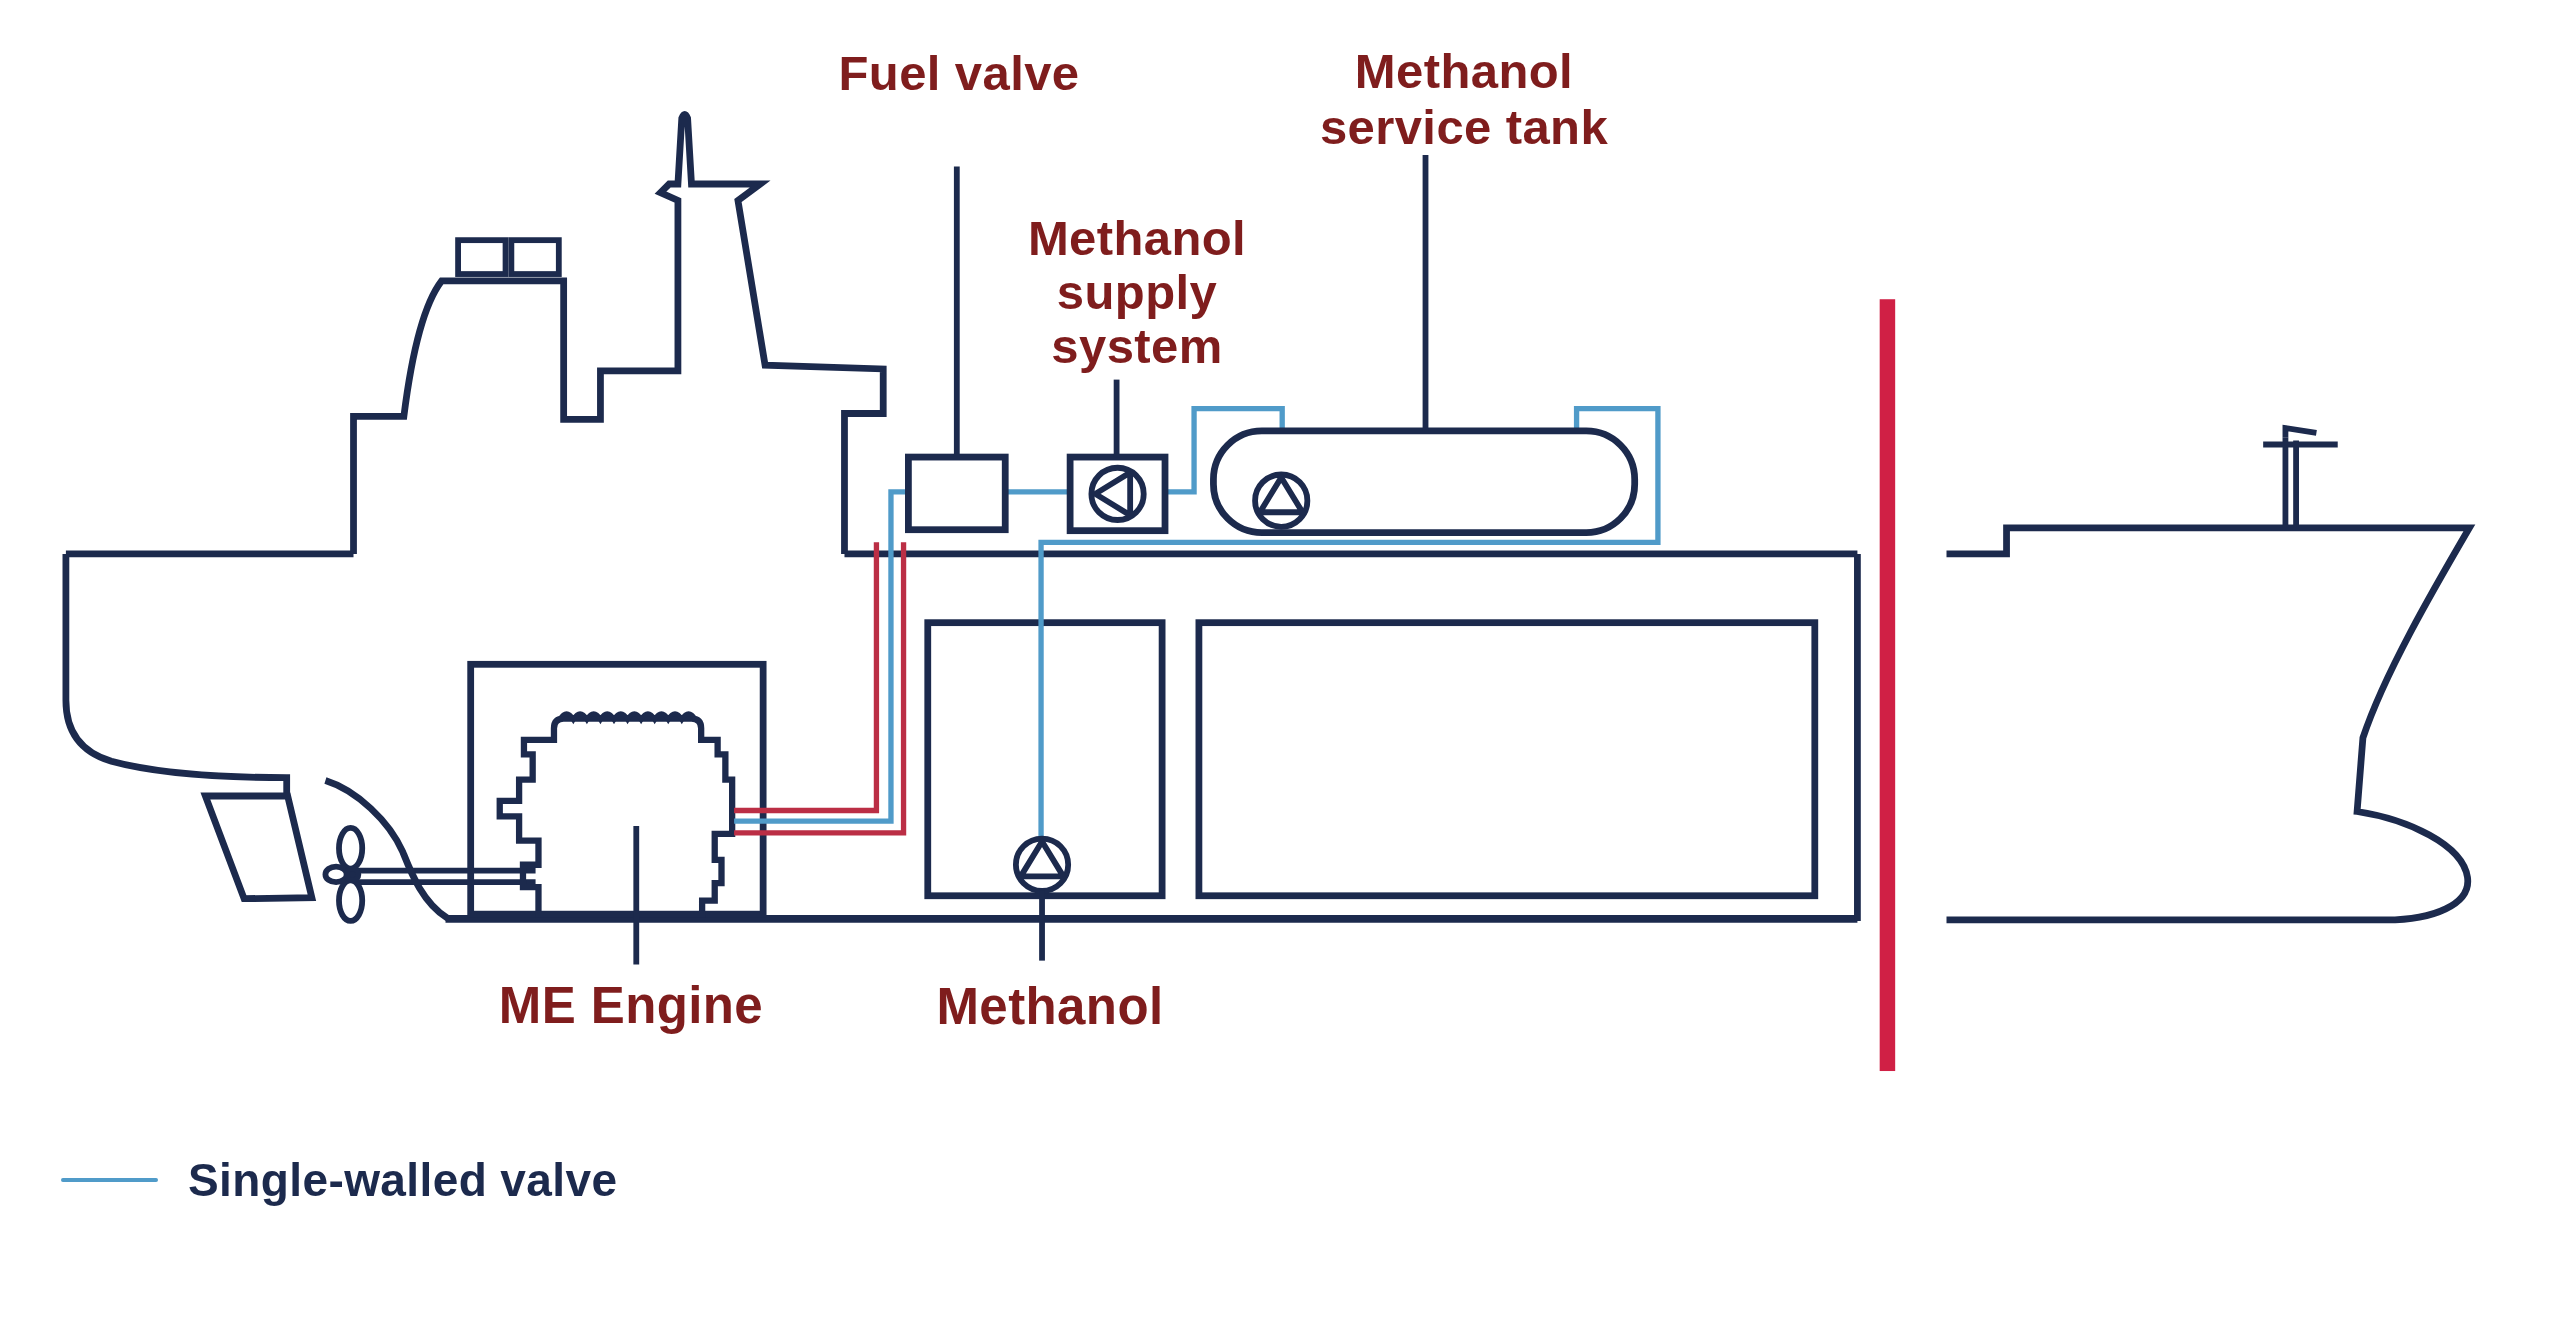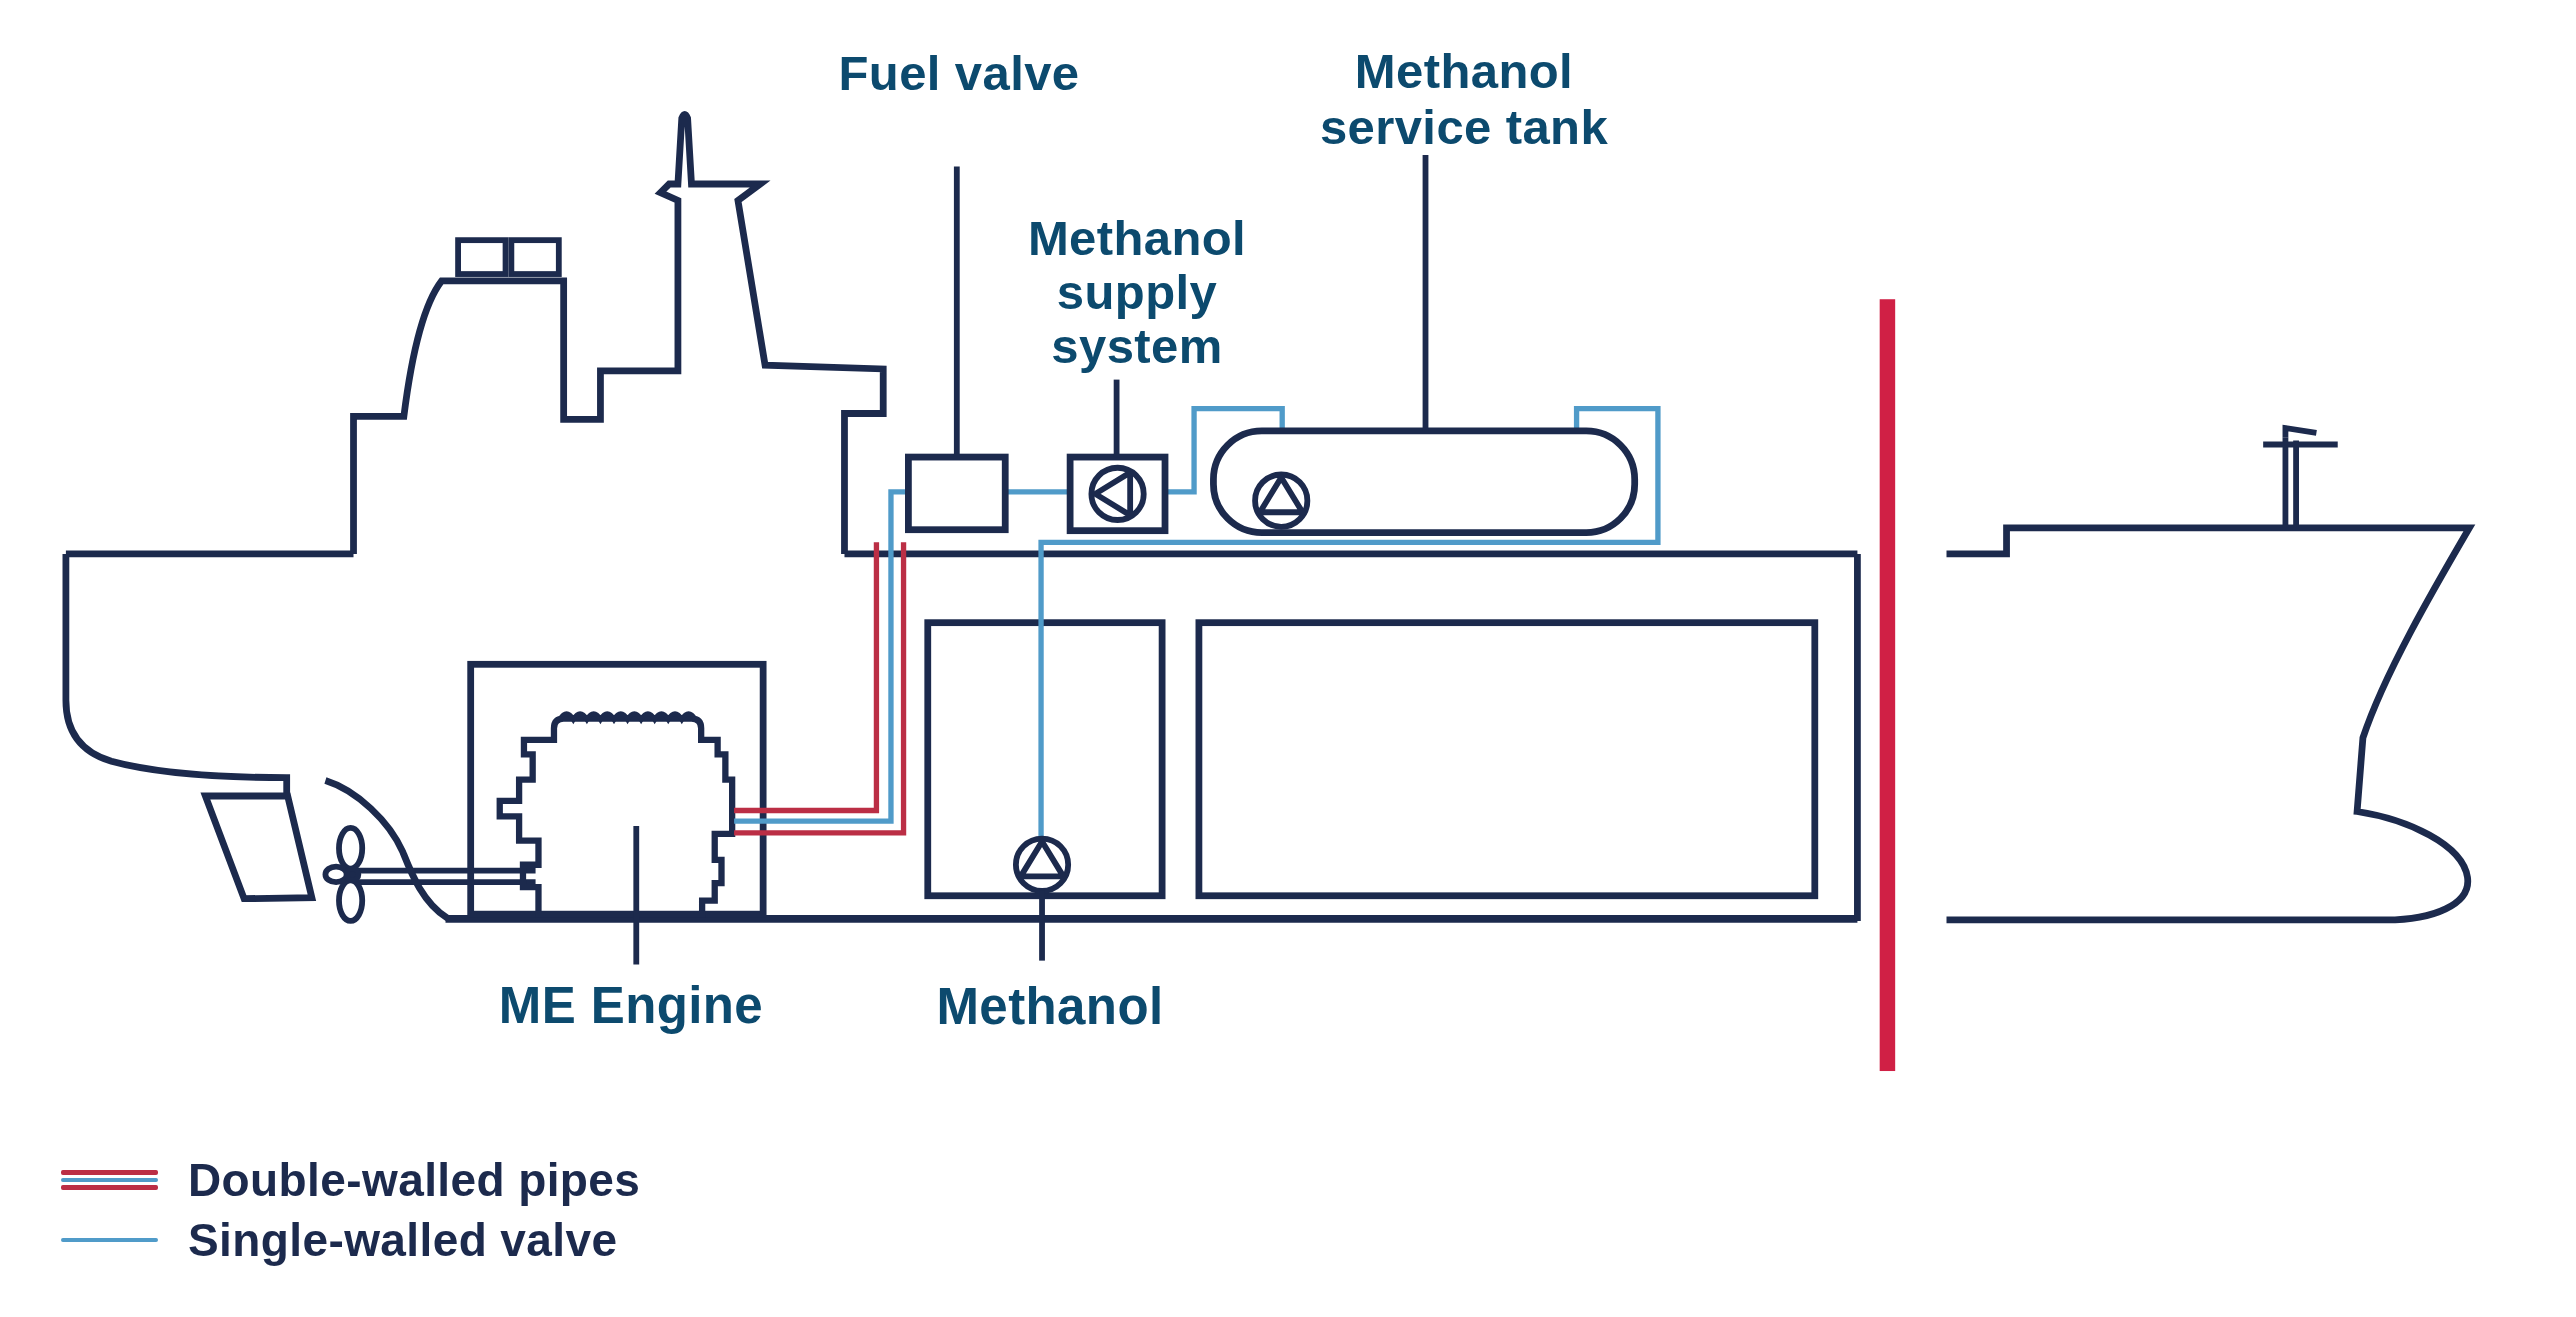--- a/index.html
+++ b/index.html
@@ -8,21 +8,21 @@
     width:2576px;height:1317px;
     background:#ffffff;
     overflow:hidden;
     font-family:"Liberation Sans", sans-serif;
   }
   #diagram-svg{position:absolute;left:0;top:0;width:2576px;height:1317px;}
   .lbl{
     position:absolute;
     transform:translateX(-50%);
     text-align:center;
-    color:#0c4a6e;
+    color:#7f1d1d;
     font-weight:600;
     font-size:49px;
     line-height:56px;
     letter-spacing:0.4px;
     white-space:nowrap;
   }
   .lbl div{pointer-events:none;}
   #lbl-fuel-valve-train{left:959px;top:45px;}
   #lbl-service-tank{left:1464px;top:43px;}
   #lbl-supply-system{left:1137px;top:211px;line-height:54px;}
@@ -157,30 +157,20 @@
     <div>ME Engine</div>
   </div>
 
   <div class="lbl" id="lbl-fuel-pump">
     <div>Methanol</div>
   </div>
 
   <div id="legend">
     <div class="legend-row">
       <div class="legend-swatch">
-        <div class="sw-line sw-red"></div>
-        <div class="sw-gap"></div>
-        <div class="sw-line sw-blue"></div>
-        <div class="sw-gap"></div>
-        <div class="sw-line sw-red"></div>
-      </div>
-      <div class="legend-label">Double-walled pipes</div>
-    </div>
-    <div class="legend-row">
-      <div class="legend-swatch">
         <div class="sw-line sw-blue"></div>
       </div>
       <div class="legend-label">Single-walled valve</div>
     </div>
   </div>
 
 </div>
 
 
 </body></html>

